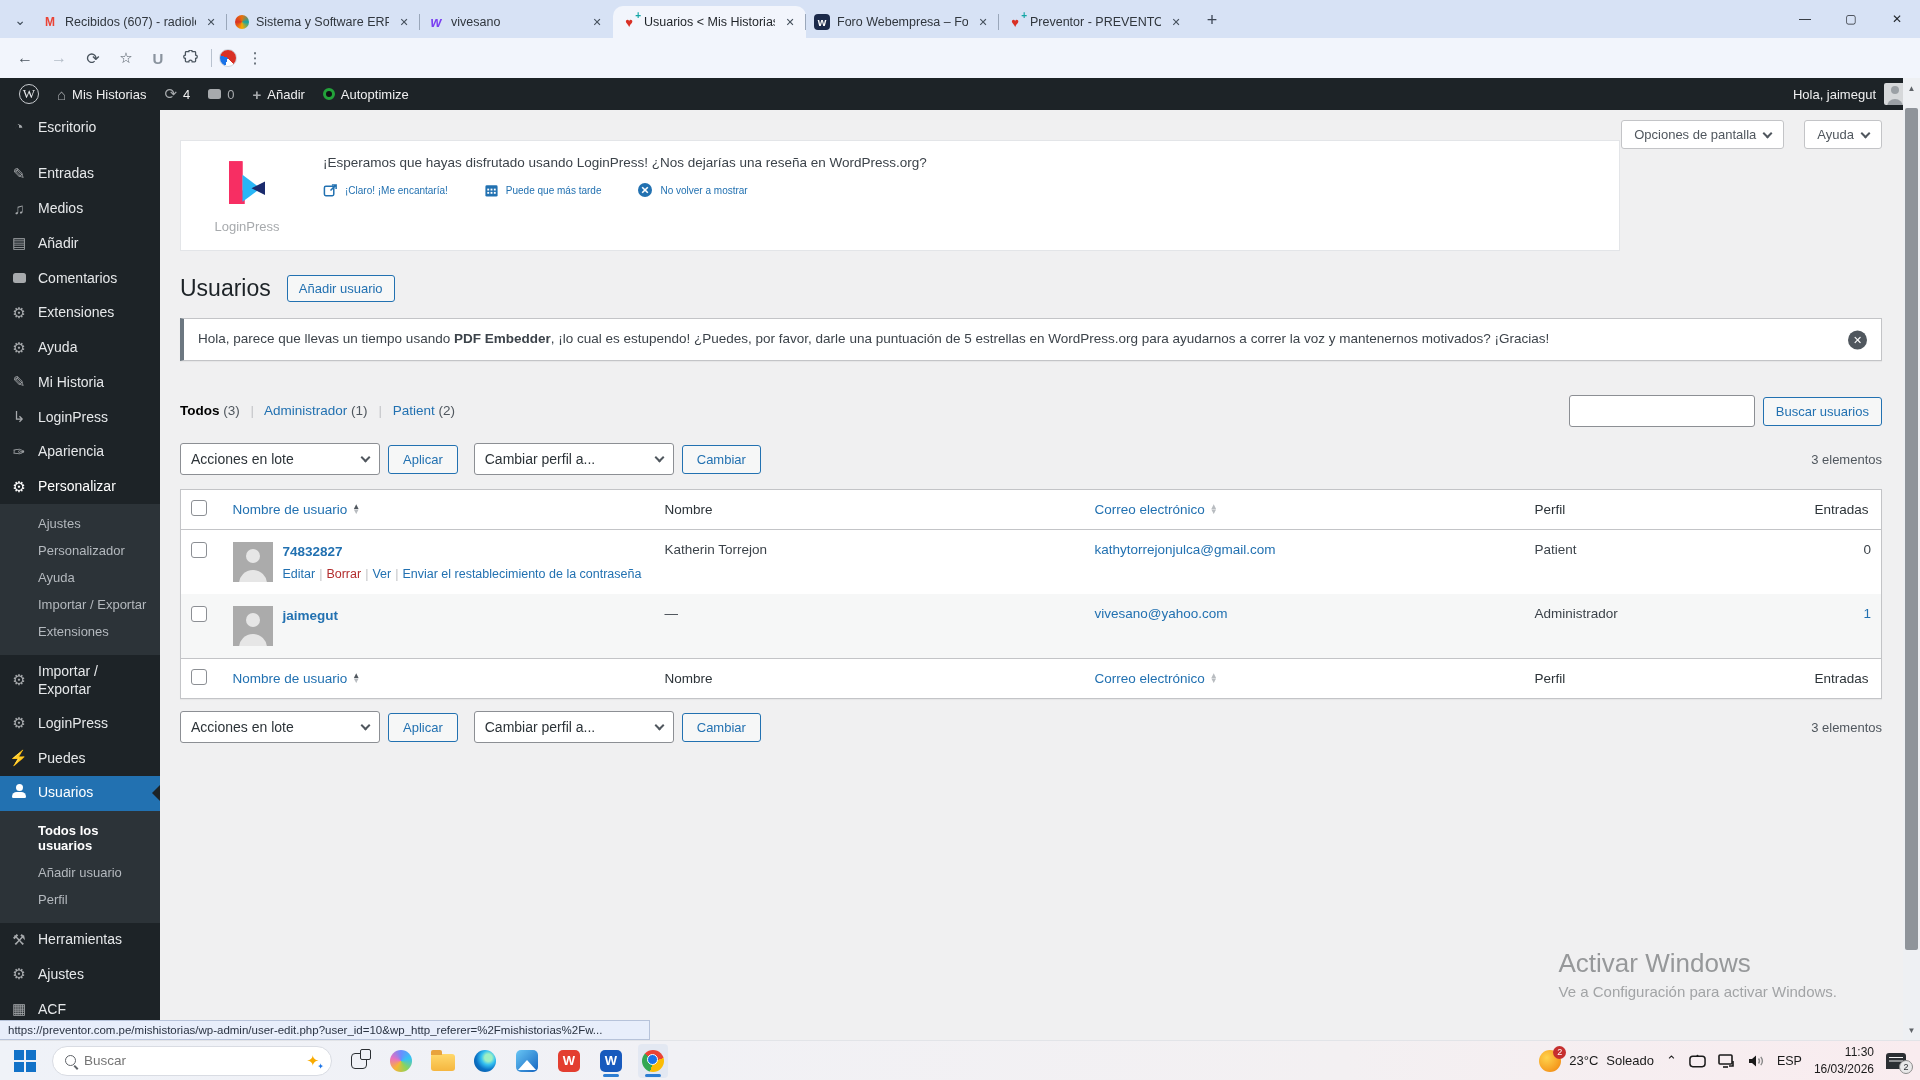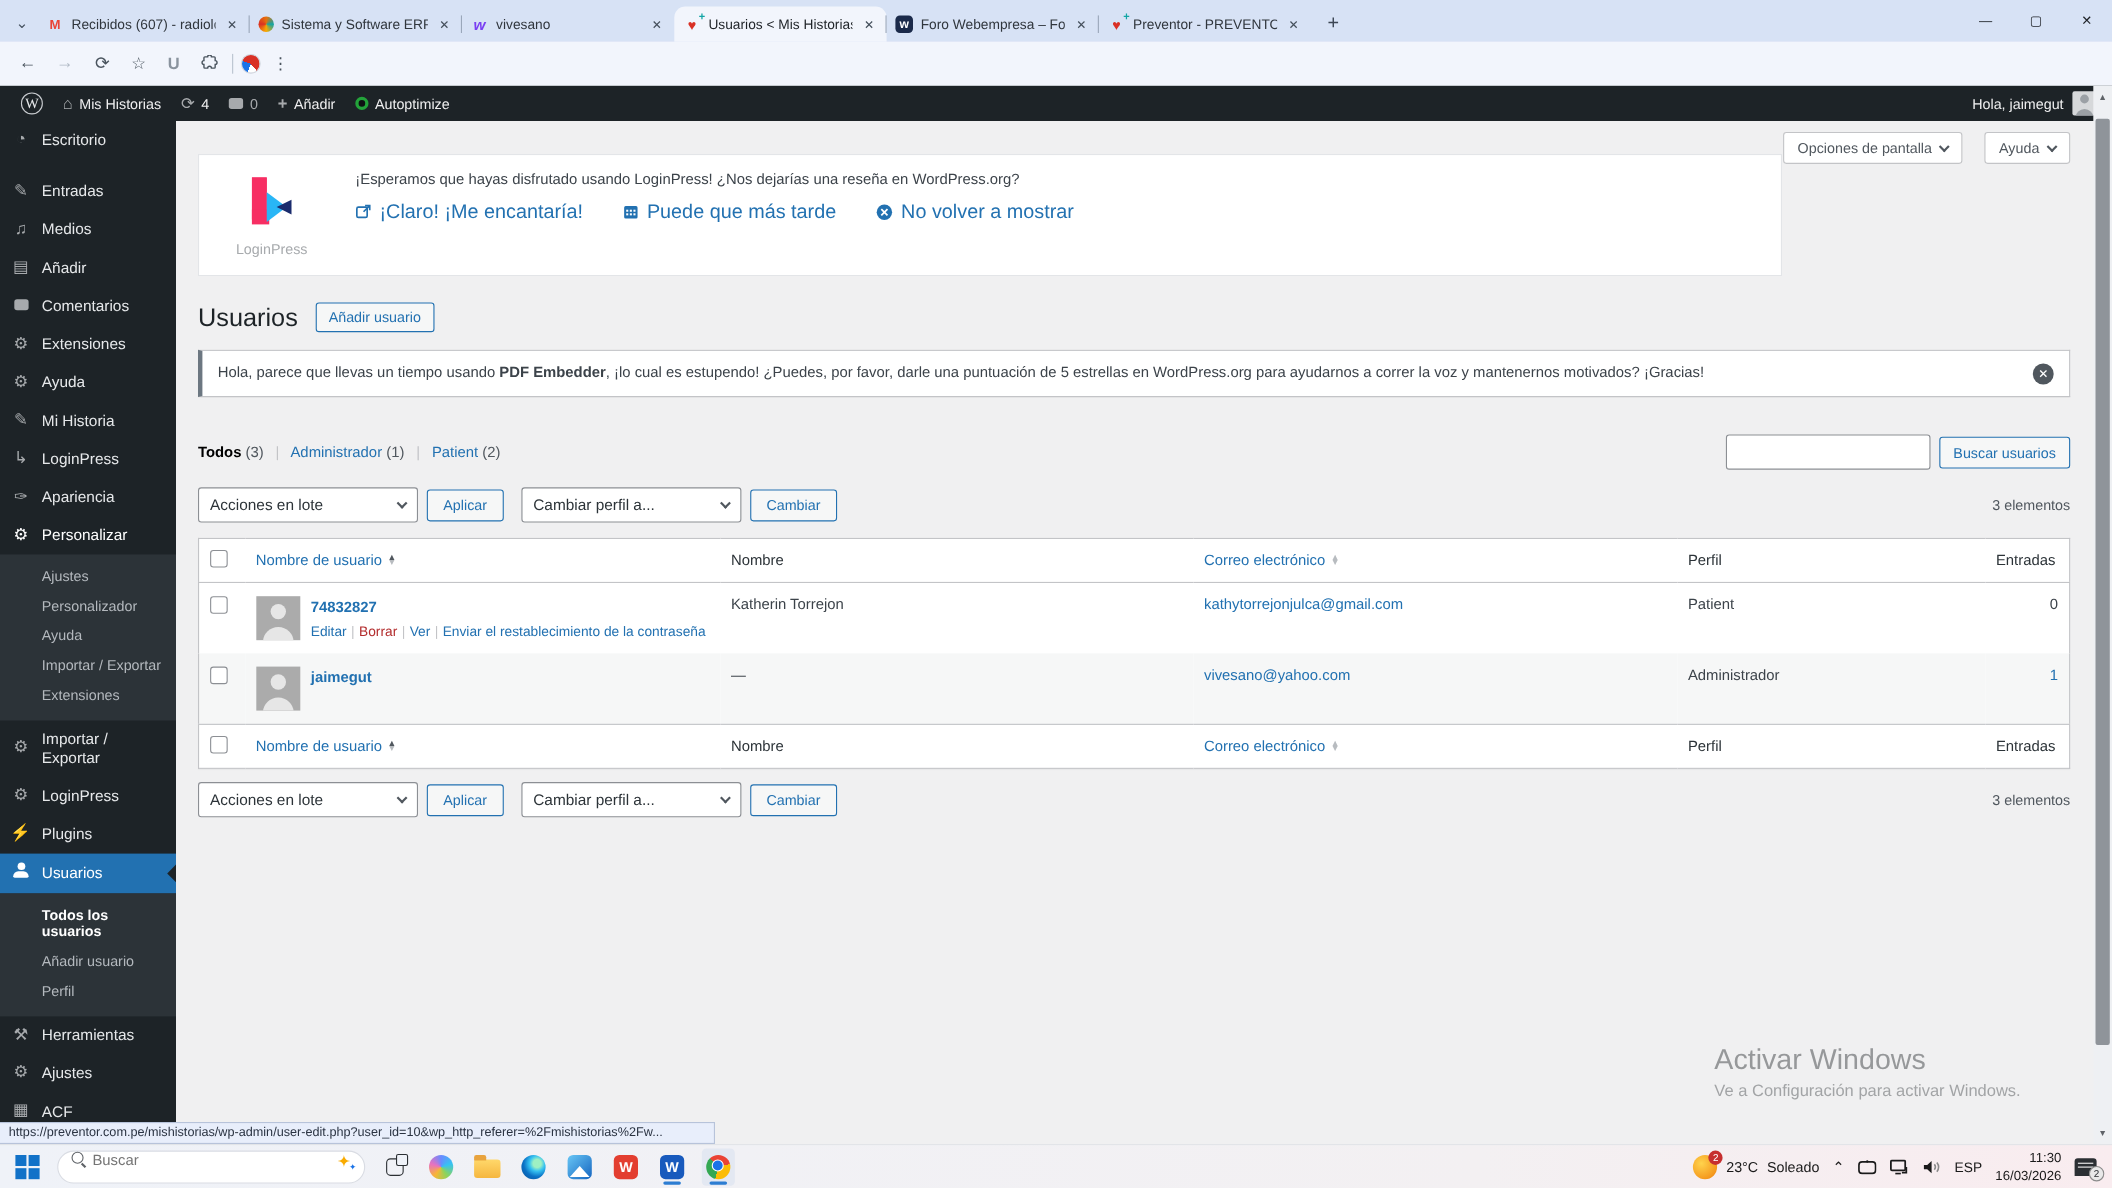--- a/index.html
+++ b/index.html
@@ -72,21 +72,21 @@
   .screen-tabs{position:absolute;top:10px;right:21px;display:flex;gap:20px;z-index:3}
   .screen-tab{background:#fff;border:1px solid #c3c4c7;border-radius:3px;color:#50575e;font-size:13px;padding:6px 12px;display:flex;align-items:center;gap:8px}
   .chev-down{width:7px;height:7px;border-right:2px solid #50575e;border-bottom:2px solid #50575e;transform:rotate(45deg);margin-top:-3px}
 
   .lp-banner{margin:30px 0 0 20px;width:1440px;background:#fff;border:1px solid #e3e5e8;padding:14px 24px 16px;display:flex;gap:34px}
   .lp-logo{width:84px;display:flex;flex-direction:column;align-items:center;gap:6px;padding-top:4px}
   .lp-logo-name{color:#a7aaad;font-size:13px}
   .lp-title{font-size:25px;font-weight:bold;color:#1d2327;margin:6px 0 8px}
   .lp-msg{font-size:13.5px;color:#3c434a}
   .lp-actions{display:flex;gap:36px;margin-top:12px;align-items:center}
-  .lp-actions a{color:#2271b1;font-size:18px;display:flex;align-items:center;gap:7px}
+  .lp-actions a{color:#2271b1;font-size:10px;display:flex;align-items:center;gap:7px}
 
   .title-row{margin:24px 0 0 20px;display:flex;align-items:center;gap:16px}
   .page-h1{font-size:23px;font-weight:400;color:#1d2327}
   .btn-outline{background:#f6f7f7;border:1px solid #2271b1;color:#2271b1;border-radius:3px;font-size:13px;padding:5px 11px;display:inline-block}
 
   .notice{margin:16px 0 0 20px;width:1702px;background:#fff;border:1px solid #c3c4c7;border-left:4px solid #6c7781;box-shadow:0 1px 1px rgba(0,0,0,.04);padding:12px 44px 14px 14px;position:relative;font-size:13.5px;color:#3c434a}
   .notice-links{margin-top:13px}
   .notice-links a{color:#2271b1;text-decoration:underline}
   .notice-links .dot{color:#3c434a;margin:0 7px}
   .notice-dismiss{position:absolute;right:14px;top:50%;transform:translateY(-50%);width:19px;height:19px;border-radius:50%;background:#50575e;color:#fff;font-size:11px;display:flex;align-items:center;justify-content:center}
@@ -144,21 +144,21 @@
   #scrollbar .thumb{position:absolute;left:2px;width:13px;top:30px;height:842px;background:#8f949a;border-radius:2px}
 
   
   #statusbubble{position:absolute;left:0;top:1020px;height:20px;width:650px;background:#e8eefb;border:1px solid #b7c3da;border-left:none;font-size:11.5px;color:#2a3342;display:flex;align-items:center;padding:0 8px;z-index:40;white-space:nowrap;overflow:hidden}
 
   
   #taskbar{position:absolute;left:0;bottom:0;right:0;height:40px;background:linear-gradient(90deg,#eff2f8 0%,#f3f0f2 70%,#f9ecef 100%);border-top:1px solid #e2e4e8;display:flex;align-items:center;padding:0 10px;z-index:45}
   .tb-left{display:flex;align-items:center;gap:12px}
   .win-start{width:24px;height:24px;position:relative;flex:0 0 24px}
   .win-start::before{content:"";position:absolute;top:1px;left:1px;width:10px;height:10px;background:#1272c8;box-shadow:12px 0 #1272c8,0 12px #1272c8,12px 12px #1272c8}
-  .tb-search{width:280px;height:30px;background:#fff;border:1px solid #d9dce3;border-radius:15px;display:flex;align-items:flex-start;padding:0 12px;gap:8px}
+  .tb-search{width:280px;height:30px;background:#fff;border:1px solid #d9dce3;border-radius:15px;display:flex;align-items:center;padding:0 12px;gap:8px}
   .tb-search input{border:none;outline:none;flex:1;font-size:13.5px;font-family:"Liberation Sans",sans-serif;color:#3c4043;background:transparent}
   .magnifier{width:11px;height:11px;border:1.8px solid #5f6368;border-radius:50%;position:relative;flex:0 0 11px}
   .magnifier::after{content:"";position:absolute;width:1.8px;height:5px;background:#5f6368;left:9px;top:9px;transform:rotate(-45deg)}
   .sparkle{color:#f9ab00;font-size:15px;position:relative}
   .sparkle::after{content:"✦";position:absolute;font-size:8px;color:#1a73e8;right:-5px;bottom:-1px}
   .tb-ico{width:30px;height:34px;display:flex;align-items:center;justify-content:center;position:relative;border-radius:4px}
   .tb-ico.open::after{content:"";position:absolute;bottom:1px;left:7px;width:16px;height:3px;border-radius:2px;background:#2d7dd2}
   .tb-ico.focused{background:#e3e8f2}
   .taskview{width:16px;height:16px;border:1.8px solid #2b2f33;border-radius:4px;position:relative}
   .taskview::after{content:"";position:absolute;right:-5px;top:-5px;width:9px;height:9px;border:1.8px solid #2b2f33;border-radius:2px;background:#eff2f8}
@@ -330,21 +330,21 @@
   <div class="sb-item">
       <span class="sb-ico">⚙</span>
       <span>Importar / Exportar</span>
     </div>
   <div class="sb-item">
       <span class="sb-ico">⚙</span>
       <span>LoginPress</span>
     </div>
   <div class="sb-item">
       <span class="sb-ico">⚡</span>
-      <span>Plugins</span>
+      <span>Puedes</span>
     </div>
   <div class="sb-item active">
       <span class="sb-ico"><span class="person-ico"></span></span>
       <span>Usuarios</span>
     </div>
   <div class="sb-sub">
     <a class="current">Todos los usuarios</a>
     <a>Añadir usuario</a>
     <a>Perfil</a>
   </div>

